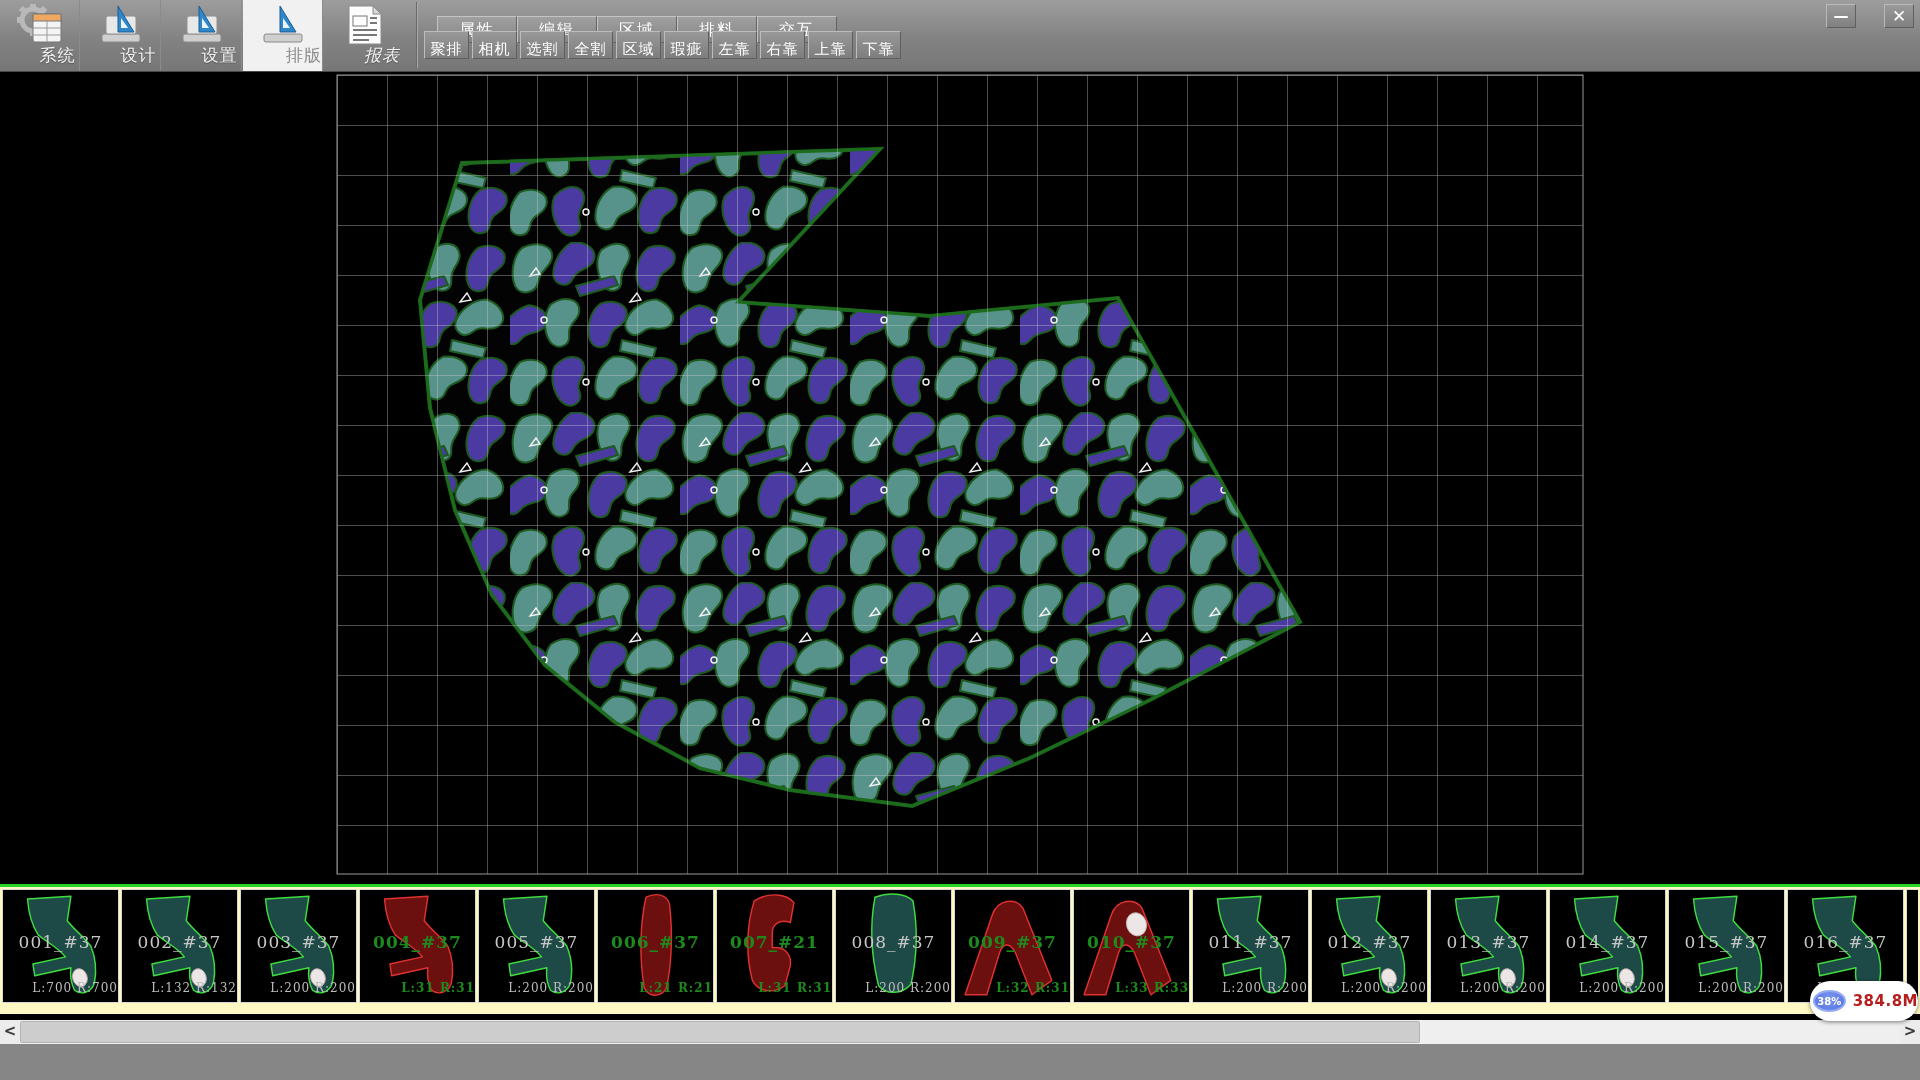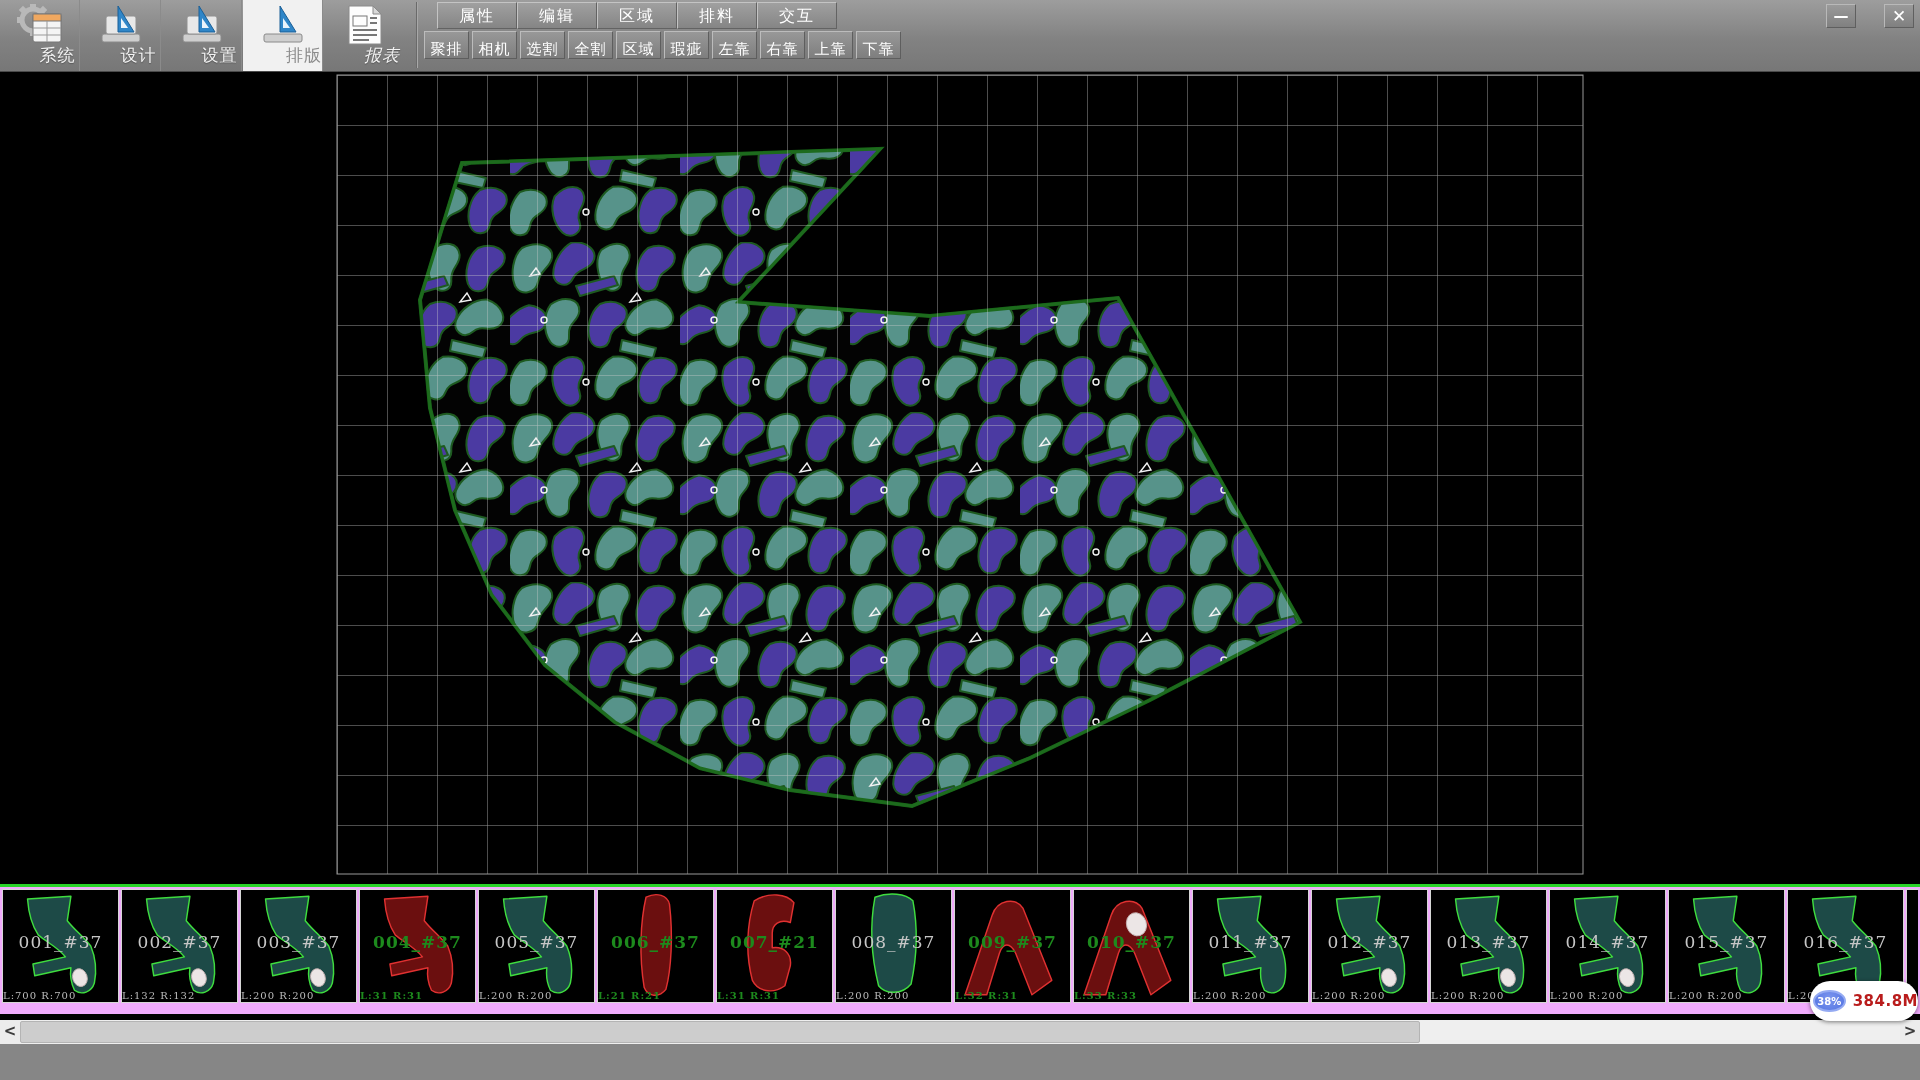--- a/index.html
+++ b/index.html
@@ -13,21 +13,21 @@
   .nav-btn { position:absolute; top:0; width:80px; height:71px; text-align:center;
              border-right:1px solid #8b8b8b; cursor:default; }
   .nav-btn .nav-ico { display:block; margin:4px auto 0; width:46px; height:42px; }
   .nav-btn .nav-label { display:block; margin-top:-2px; font-size:17px; color:#f2f2f2;
              text-shadow:0 1px 1px #555; letter-spacing:1px;padding-left:36px; }
   .nav-btn.active { background:#f1f1f1;text-align:right; }
   .nav-btn.active .nav-label { color:#8a8a8a; text-shadow:none; }
   #hdr-divider { position:absolute; left:416px; top:2px; width:2px; height:66px;
                  border-left:1px solid #6a6a6a; border-right:1px solid #a8a8a8; }
 
-  .tab-row { position:absolute; left:437px; top:2px; height:42px; display:flex; }
+  .tab-row { position:absolute; left:437px; top:16px; height:42px; display:flex; }
   .menu-tab { width:80px; height:27px; line-height:25px; text-align:center; color:#fff;
               font-size:16px; letter-spacing:2px;
               background:linear-gradient(#a0a0a0,#858585);
               border:1px solid; border-color:#c4c4c4 #636363 #636363 #c4c4c4; }
   .btn-row { position:absolute; left:424px; top:31px; height:28px; display:flex; gap:3px; }
   .tool-btn { min-width:45px; padding:4px 3px; height:28px; line-height:26px; text-align:center;
               color:#fff; font-size:15px; letter-spacing:1px;
               background:linear-gradient(#989898,#7e7e7e);
               border:1px solid; border-color:#bcbcbc #5e5e5e #5e5e5e #bcbcbc; }
 
@@ -35,31 +35,31 @@
              line-height:22px; color:#fff; font-size:15px; font-weight:bold;
              background:linear-gradient(#9a9a9a,#808080);
              border:1px solid; border-color:#b9b9b9 #5f5f5f #5f5f5f #b9b9b9; }
   #btn-min { right:64px; } #btn-close { right:6px; font-size:17px; }
 
   
   #canvas-wrap { position:absolute; left:0; top:72px; width:1920px; height:812px; background:#000; }
 
   
   #strip { position:absolute; left:0; top:884px; width:1920px; height:130px;
-           background:#f0abfc; border-top:3px solid #29d429; display:flex; gap:2px;
+           background:#fef9c3; border-top:3px solid #29d429; display:flex; gap:2px;
            padding:2px 0 0 2px; overflow:hidden; }
   .thumb-cell { position:relative; width:117px; height:114px; flex:0 0 auto;
                 border:1px solid #d6d6d6; background:#000; }
   .thumb-cell.partial { width:12px; border-right:none; }
   .thumb-svg { position:absolute; left:0; top:0; width:115px; height:112px; }
   .thumb-name { position:absolute; left:0; right:0; top:42px; text-align:center;
                 font-family:"DejaVu Serif", serif; font-size:17px; letter-spacing:1px;
                 color:#c6c6c6; white-space:nowrap; }
-  .thumb-lr   { position:absolute; left:0; right:0; bottom:1px; text-align:left;
-                font-family:"DejaVu Serif", serif; font-size:10px; letter-spacing:1px;
+  .thumb-lr   { position:absolute; left:0; right:0; bottom:7px; text-align:right;
+                font-family:"DejaVu Serif", serif; font-size:12px; letter-spacing:1px;
                 color:#bdbdbd; white-space:nowrap; }
   .lbl-green { color:#1d8a1d !important;font-weight:bold; }
 
   
   #hscroll { position:absolute; left:0; top:1020px; width:1920px; height:24px; background:#efefef; }
   .scroll-arrow { position:absolute; top:0; width:20px; height:24px; background:#ececec;
                   color:#3c3c3c; font-size:15px; font-weight:bold; text-align:center; line-height:22px; }
   #arrow-left { left:0; } #arrow-right { right:0; }
   #scroll-thumb { position:absolute; left:20px; top:1px; width:1400px; height:22px;
                   background:#cdcdcd; border:1px solid #b4b4b4; border-radius:2px; }

